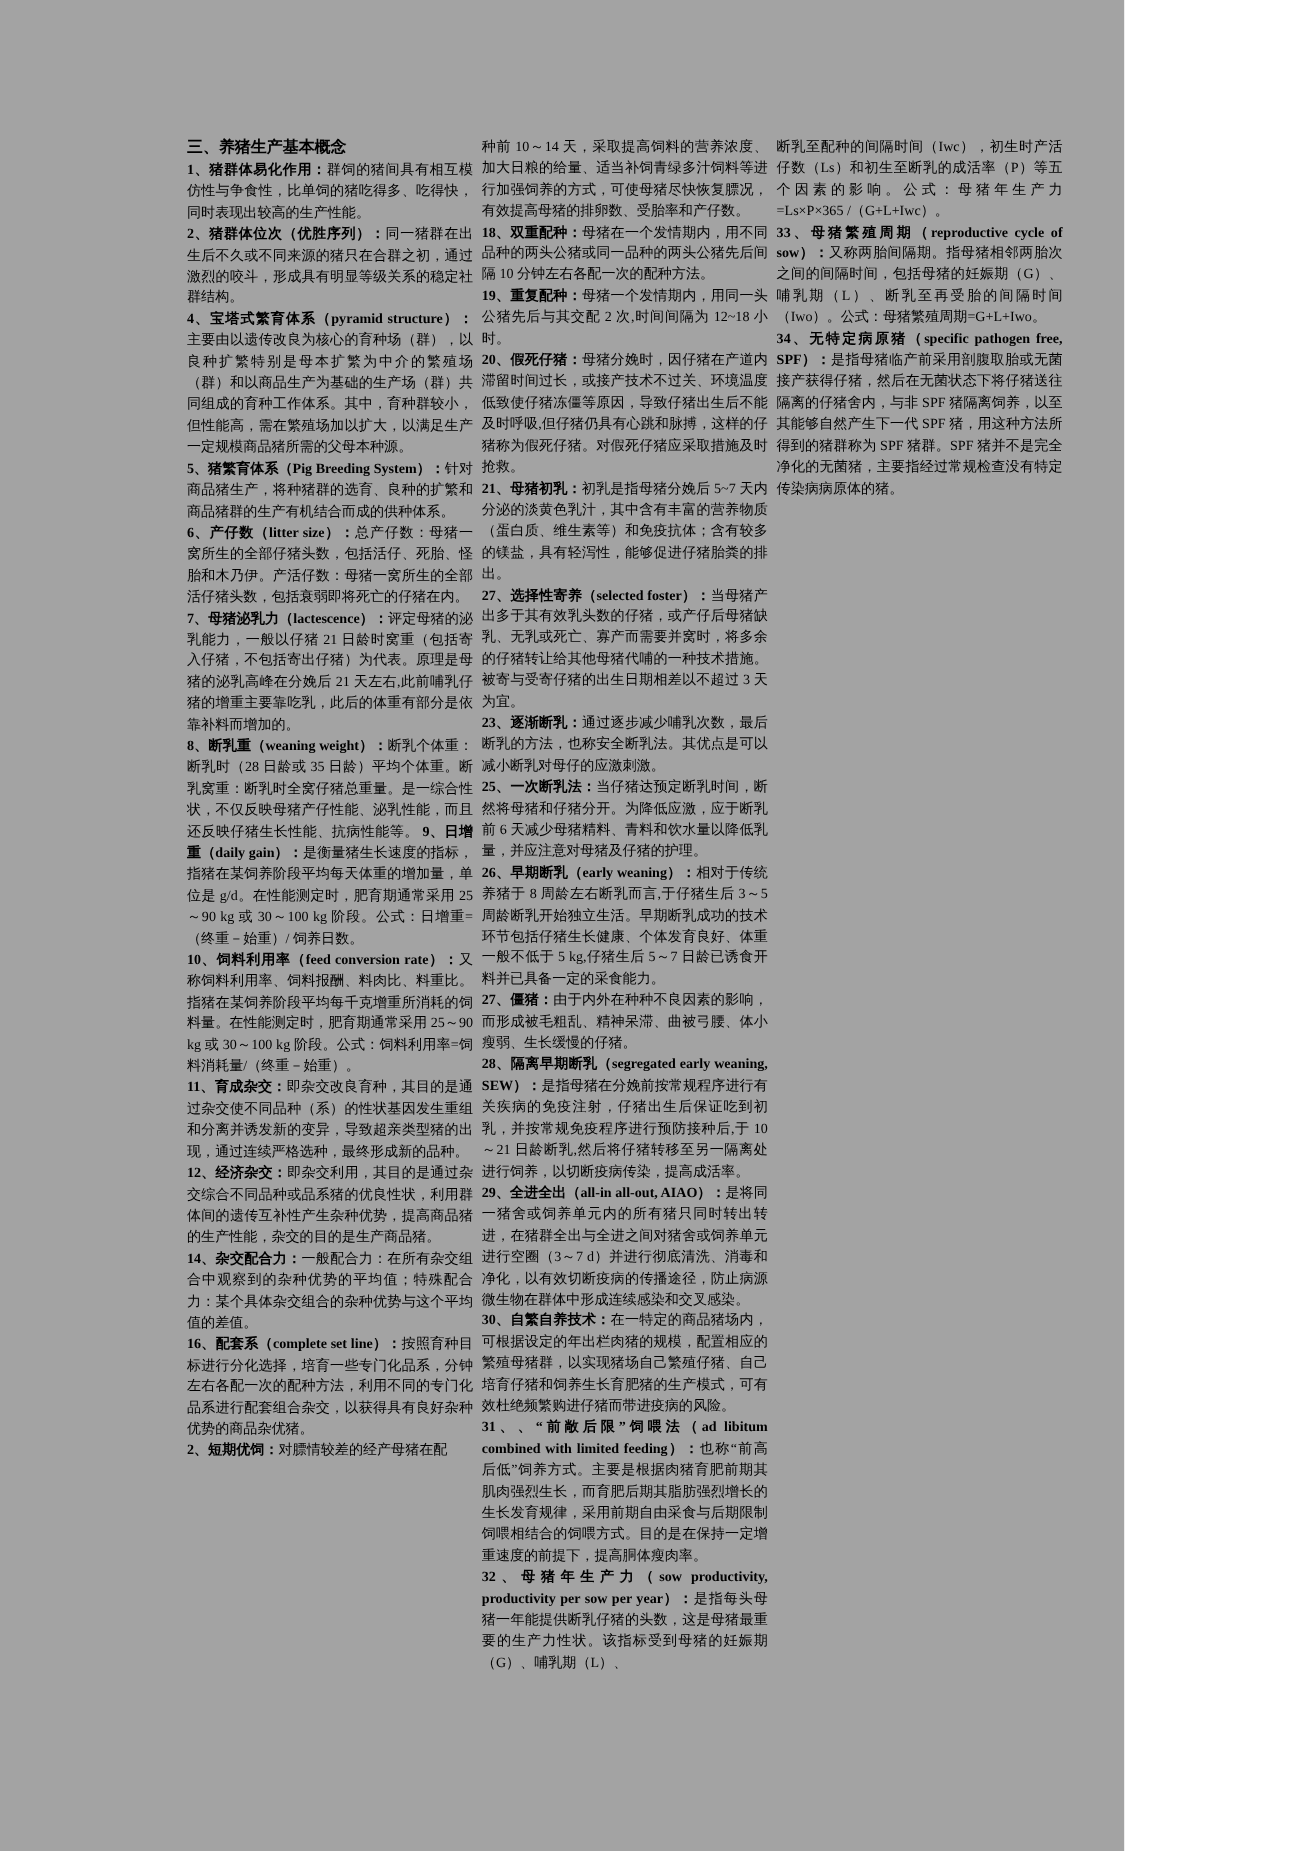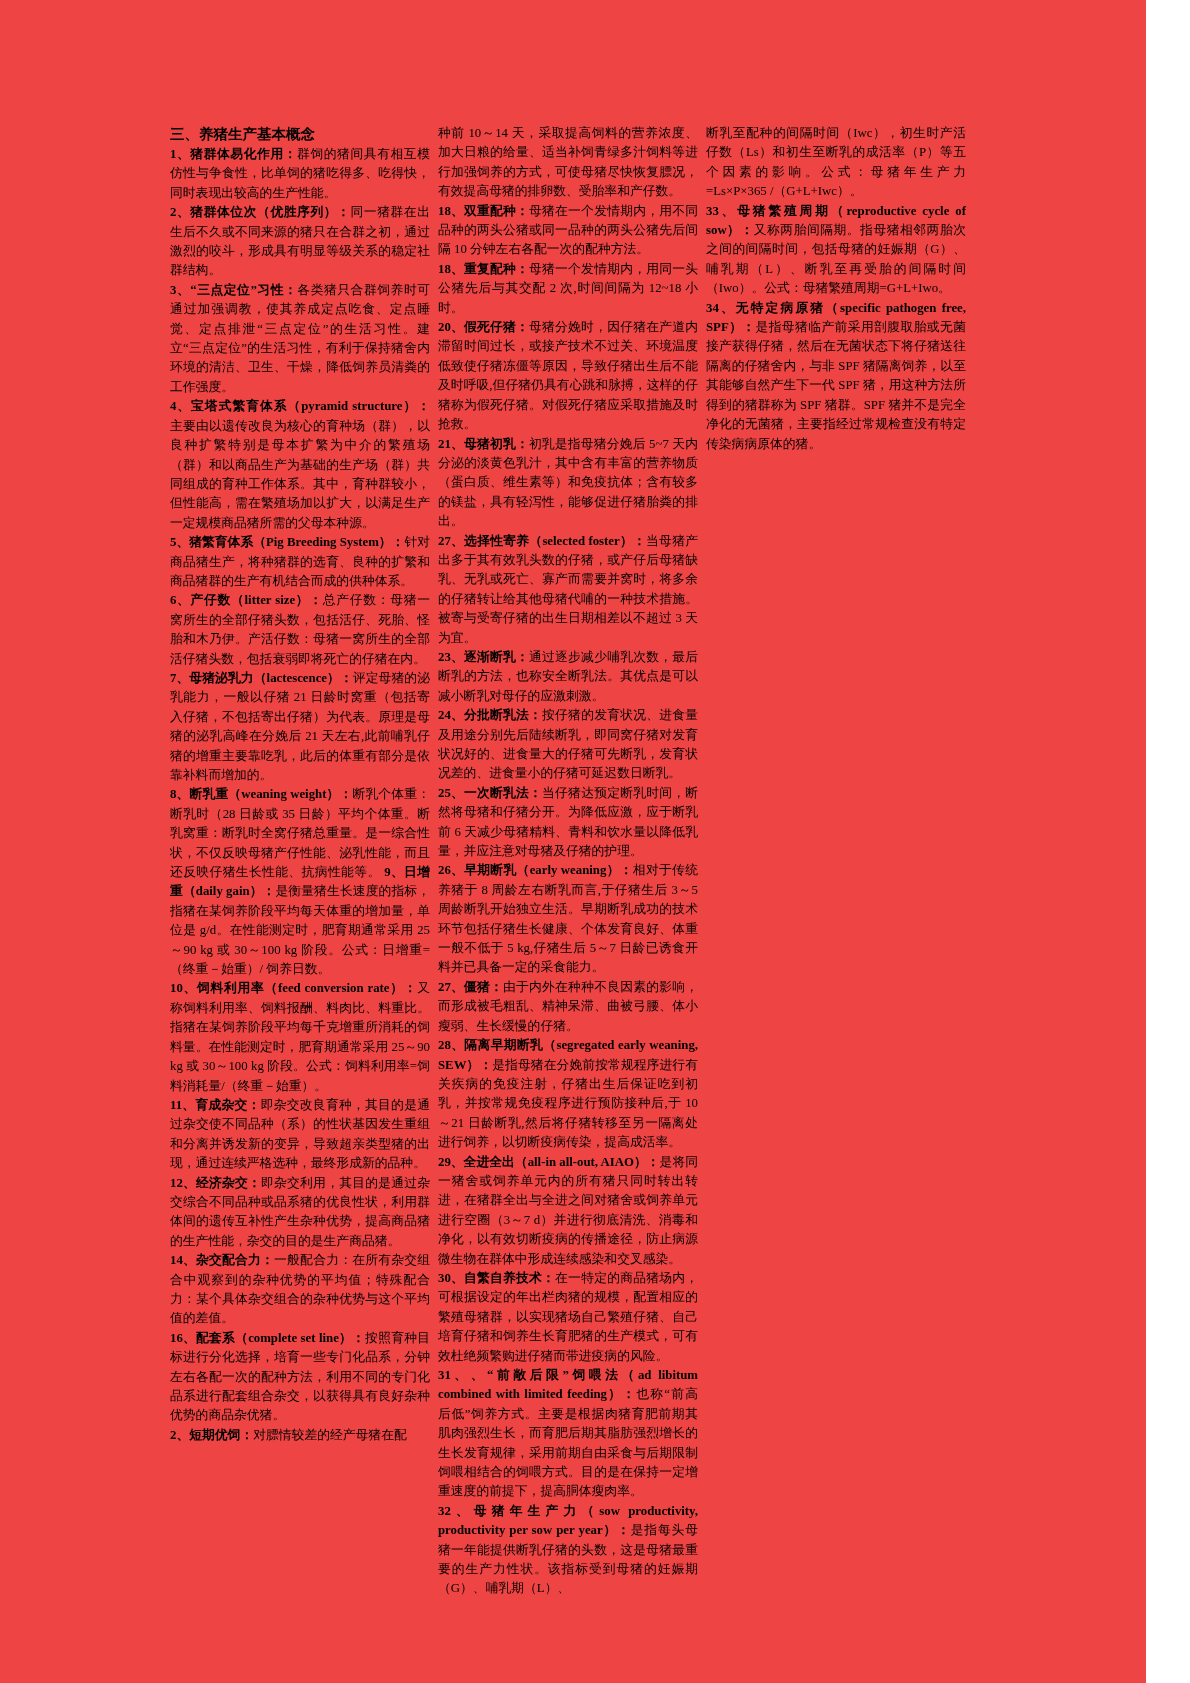--- a/index.html
+++ b/index.html
@@ -2,23 +2,23 @@
 <html><head>
 <meta charset="utf-8">
 <style>
   html, body {
     margin: 0;
     padding: 0;
     background: #ffffff;
   }
   .page {
     position: relative;
-    width: 1146px;
+    width: 1022px;
     height: 1683px;
-    background: #ef4444;
+    background: #a3a3a3;
     overflow: hidden;
     font-family: "Liberation Serif", "DejaVu Serif", serif;
     color: #000000;
   }
   .content {
     position: absolute;
     left: 170px;
     top: 124px;
     width: 796px;
     display: flex;
@@ -48,42 +48,40 @@
 </style>
 </head>
 <body>
 
 <div class="page">
   <div class="content">
     <div class="col">
       <div class="doc-title">三、养猪生产基本概念</div>
     <p class="para"><b>1、猪群体易化作用：</b><span>群饲的猪间具有相互模仿性与争食性，比单饲的猪吃得多、吃得快，同时表现出较高的生产性能。</span></p>
         <p class="para"><b>2、猪群体位次（优胜序列）：</b><span>同一猪群在出生后不久或不同来源的猪只在合群之初，通过激烈的咬斗，形成具有明显等级关系的稳定社群结构。</span></p>
-        <p class="para"><b>3、“三点定位”习性：</b><span>各类猪只合群饲养时可通过加强调教，使其养成定点吃食、定点睡觉、定点排泄“三点定位”的生活习性。建立“三点定位”的生活习性，有利于保持猪舍内环境的清洁、卫生、干燥，降低饲养员清粪的工作强度。</span></p>
         <p class="para"><b>4、宝塔式繁育体系（pyramid structure）：</b><span>主要由以遗传改良为核心的育种场（群），以良种扩繁特别是母本扩繁为中介的繁殖场（群）和以商品生产为基础的生产场（群）共同组成的育种工作体系。其中，育种群较小，但性能高，需在繁殖场加以扩大，以满足生产一定规模商品猪所需的父母本种源。</span></p>
         <p class="para"><b>5、猪繁育体系（Pig Breeding System）：</b><span>针对商品猪生产，将种猪群的选育、良种的扩繁和商品猪群的生产有机结合而成的供种体系。</span></p>
         <p class="para"><b>6、产仔数（litter size）：</b><span>总产仔数：母猪一窝所生的全部仔猪头数，包括活仔、死胎、怪胎和木乃伊。产活仔数：母猪一窝所生的全部活仔猪头数，包括衰弱即将死亡的仔猪在内。</span></p>
         <p class="para"><b>7、母猪泌乳力（lactescence）：</b><span>评定母猪的泌乳能力，一般以仔猪 21 日龄时窝重（包括寄入仔猪，不包括寄出仔猪）为代表。原理是母猪的泌乳高峰在分娩后 21 天左右,此前哺乳仔猪的增重主要靠吃乳，此后的体重有部分是依靠补料而增加的。</span></p>
         <p class="para"><b>8、断乳重（weaning weight）：</b><span>断乳个体重：断乳时（28 日龄或 35 日龄）平均个体重。断乳窝重：断乳时全窝仔猪总重量。是一综合性状，不仅反映母猪产仔性能、泌乳性能，而且还反映仔猪生长性能、抗病性能等。 </span><b>9、日增重（daily gain）：</b><span>是衡量猪生长速度的指标，指猪在某饲养阶段平均每天体重的增加量，单位是 g/d。在性能测定时，肥育期通常采用 25～90 kg 或 30～100 kg 阶段。公式：日增重=（终重－始重）/ 饲养日数。</span></p>
         <p class="para"><b>10、饲料利用率（feed conversion rate）：</b><span>又称饲料利用率、饲料报酬、料肉比、料重比。指猪在某饲养阶段平均每千克增重所消耗的饲料量。在性能测定时，肥育期通常采用 25～90 kg 或 30～100 kg 阶段。公式：饲料利用率=饲料消耗量/（终重－始重）。</span></p>
         <p class="para"><b>11、育成杂交：</b><span>即杂交改良育种，其目的是通过杂交使不同品种（系）的性状基因发生重组和分离并诱发新的变异，导致超亲类型猪的出现，通过连续严格选种，最终形成新的品种。</span></p>
         <p class="para"><b>12、经济杂交：</b><span>即杂交利用，其目的是通过杂交综合不同品种或品系猪的优良性状，利用群体间的遗传互补性产生杂种优势，提高商品猪的生产性能，杂交的目的是生产商品猪。</span></p>
         <p class="para"><b>14、杂交配合力：</b><span>一般配合力：在所有杂交组合中观察到的杂种优势的平均值；特殊配合力：某个具体杂交组合的杂种优势与这个平均值的差值。</span></p>
         <p class="para"><b>16、配套系（complete set line）：</b><span>按照育种目标进行分化选择，培育一些专门化品系，分钟左右各配一次的配种方法，利用不同的专门化品系进行配套组合杂交，以获得具有良好杂种优势的商品杂优猪。</span></p>
         <p class="para"><b>2、短期优饲：</b><span>对膘情较差的经产母猪在配</span></p>
       </div>
     <div class="col">
         <p class="para"><span>种前 10～14 天，采取提高饲料的营养浓度、加大日粮的给量、适当补饲青绿多汁饲料等进行加强饲养的方式，可使母猪尽快恢复膘况，有效提高母猪的排卵数、受胎率和产仔数。</span></p>
         <p class="para"><b>18、双重配种：</b><span>母猪在一个发情期内，用不同品种的两头公猪或同一品种的两头公猪先后间隔 10 分钟左右各配一次的配种方法。</span></p>
-        <p class="para"><b>18、重复配种：</b><span>母猪一个发情期内，用同一头公猪先后与其交配 2 次,时间间隔为 12~18 小时。</span></p>
+        <p class="para"><b>19、重复配种：</b><span>母猪一个发情期内，用同一头公猪先后与其交配 2 次,时间间隔为 12~18 小时。</span></p>
         <p class="para"><b>20、假死仔猪：</b><span>母猪分娩时，因仔猪在产道内滞留时间过长，或接产技术不过关、环境温度低致使仔猪冻僵等原因，导致仔猪出生后不能及时呼吸,但仔猪仍具有心跳和脉搏，这样的仔猪称为假死仔猪。对假死仔猪应采取措施及时抢救。</span></p>
         <p class="para"><b>21、母猪初乳：</b><span>初乳是指母猪分娩后 5~7 天内分泌的淡黄色乳汁，其中含有丰富的营养物质（蛋白质、维生素等）和免疫抗体；含有较多的镁盐，具有轻泻性，能够促进仔猪胎粪的排出。</span></p>
         <p class="para"><b>27、选择性寄养（selected foster）：</b><span>当母猪产出多于其有效乳头数的仔猪，或产仔后母猪缺乳、无乳或死亡、寡产而需要并窝时，将多余的仔猪转让给其他母猪代哺的一种技术措施。被寄与受寄仔猪的出生日期相差以不超过 3 天为宜。</span></p>
         <p class="para"><b>23、逐渐断乳：</b><span>通过逐步减少哺乳次数，最后断乳的方法，也称安全断乳法。其优点是可以减小断乳对母仔的应激刺激。</span></p>
-        <p class="para"><b>24、分批断乳法：</b><span>按仔猪的发育状况、进食量及用途分别先后陆续断乳，即同窝仔猪对发育状况好的、进食量大的仔猪可先断乳，发育状况差的、进食量小的仔猪可延迟数日断乳。</span></p>
         <p class="para"><b>25、一次断乳法：</b><span>当仔猪达预定断乳时间，断然将母猪和仔猪分开。为降低应激，应于断乳前 6 天减少母猪精料、青料和饮水量以降低乳量，并应注意对母猪及仔猪的护理。</span></p>
         <p class="para"><b>26、早期断乳（early weaning）：</b><span>相对于传统养猪于 8 周龄左右断乳而言,于仔猪生后 3～5 周龄断乳开始独立生活。早期断乳成功的技术环节包括仔猪生长健康、个体发育良好、体重一般不低于 5 kg,仔猪生后 5～7 日龄已诱食开料并已具备一定的采食能力。</span></p>
         <p class="para"><b>27、僵猪：</b><span>由于内外在种种不良因素的影响，而形成被毛粗乱、精神呆滞、曲被弓腰、体小瘦弱、生长缓慢的仔猪。</span></p>
         <p class="para"><b>28、隔离早期断乳（segregated early weaning, SEW）：</b><span>是指母猪在分娩前按常规程序进行有关疾病的免疫注射，仔猪出生后保证吃到初乳，并按常规免疫程序进行预防接种后,于 10～21 日龄断乳,然后将仔猪转移至另一隔离处进行饲养，以切断疫病传染，提高成活率。</span></p>
         <p class="para"><b>29、全进全出（all-in all-out, AIAO）：</b><span>是将同一猪舍或饲养单元内的所有猪只同时转出转进，在猪群全出与全进之间对猪舍或饲养单元进行空圈（3～7 d）并进行彻底清洗、消毒和净化，以有效切断疫病的传播途径，防止病源微生物在群体中形成连续感染和交叉感染。</span></p>
         <p class="para"><b>30、自繁自养技术：</b><span>在一特定的商品猪场内，可根据设定的年出栏肉猪的规模，配置相应的繁殖母猪群，以实现猪场自己繁殖仔猪、自己培育仔猪和饲养生长育肥猪的生产模式，可有效杜绝频繁购进仔猪而带进疫病的风险。</span></p>
         <p class="para"><b>31、、“前敞后限”饲喂法（ad libitum combined with limited feeding）：</b><span>也称“前高后低”饲养方式。主要是根据肉猪育肥前期其肌肉强烈生长，而育肥后期其脂肪强烈增长的生长发育规律，采用前期自由采食与后期限制饲喂相结合的饲喂方式。目的是在保持一定增重速度的前提下，提高胴体瘦肉率。</span></p>
         <p class="para"><b>32、母猪年生产力（sow productivity, productivity per sow per year）：</b><span>是指每头母猪一年能提供断乳仔猪的头数，这是母猪最重要的生产力性状。该指标受到母猪的妊娠期（G）、哺乳期（L）、</span></p>
       </div>
     <div class="col">

